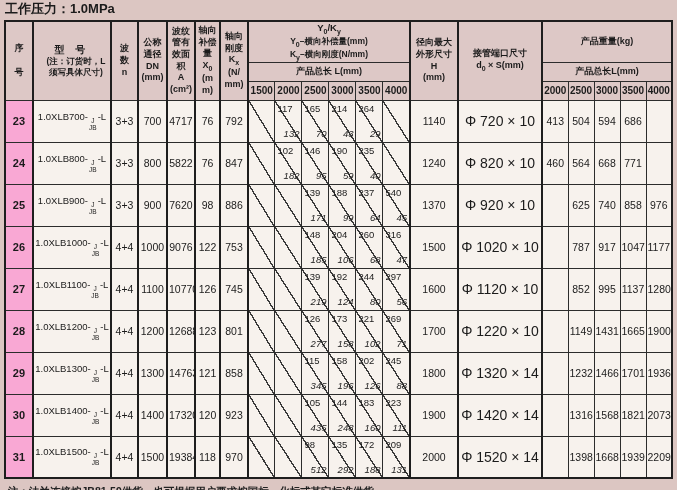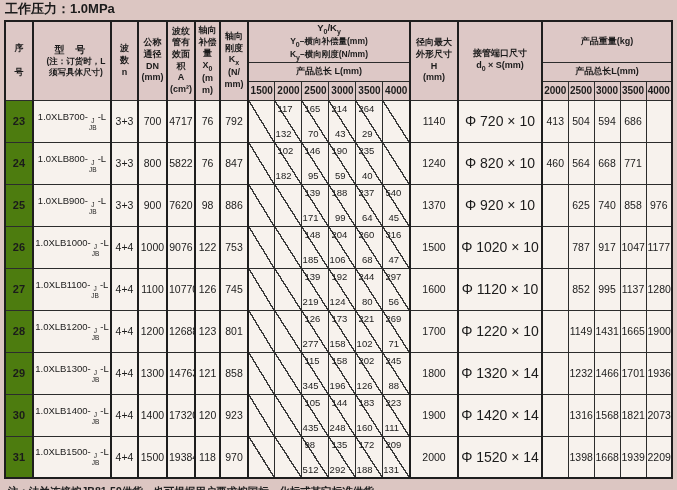--- a/index.html
+++ b/index.html
@@ -22,21 +22,21 @@
   th,td {
     border:1px solid #2c2c2c; padding:0 1px;
     text-align:center; vertical-align:middle; overflow:hidden;
   }
   th {
     background:#ddc8c6; font-size:9px; font-weight:bold;
     line-height:1.3; word-break:break-all;
   }
   sub { font-size:7px; }
   td { background:#f7f2ed; font-size:10.5px; }
-  td.pink { background:#4d7c0f; font-weight:bold; font-size:11px; }
+  td.pink { background:#f9a8d4; font-weight:bold; font-size:11px; }
   .bl2 { border-left-width:2px; border-left-color:#1e1e1e; }
   tr.h1 { height:27px; }
   tr.h2 { height:19px; }
   tr.h3 th { font-size:10px; height:19px; }
   tbody tr { height:42px; }
   .mtitle { font-size:10px; letter-spacing:4px; }
   .mnote  { font-size:8.5px; font-weight:bold;margin-left:8px; }
   .ykhead .yk1 { font-size:9.5px; }
   .ykhead .yk2 { font-size:8.5px; font-weight:bold; }
   td.model { font-size:9.5px; white-space:nowrap;margin-left:32px; }
@@ -47,21 +47,21 @@
   td.diag { position:relative; padding:0; }
   td.diag::before {
     content:""; position:absolute; inset:0;
     background:linear-gradient(to top right,
       transparent calc(50% - 0.7px),
       #3a3a3a calc(50% - 0.7px), #3a3a3a calc(50% + 0.7px),
       transparent calc(50% + 0.7px));
   }
   td.diag span { position:absolute; font-size:9.5px; line-height:1; }
   td.diag .tl { top:3px; left:2px; }
-  td.diag .br { bottom:3px; right:10px; }
+  td.diag .br { bottom:3px; right:2px;font-style:italic; }
   td.pipe { font-size:14px; }
   .footnote {
     padding:6px 0 0 8px; font-size:10.5px; font-weight:bold; color:#222;
   }
 </style>
 </head>
 <body>
 
 <div class="titlebar">
   <span>工作压力：1.0MPa</span>

